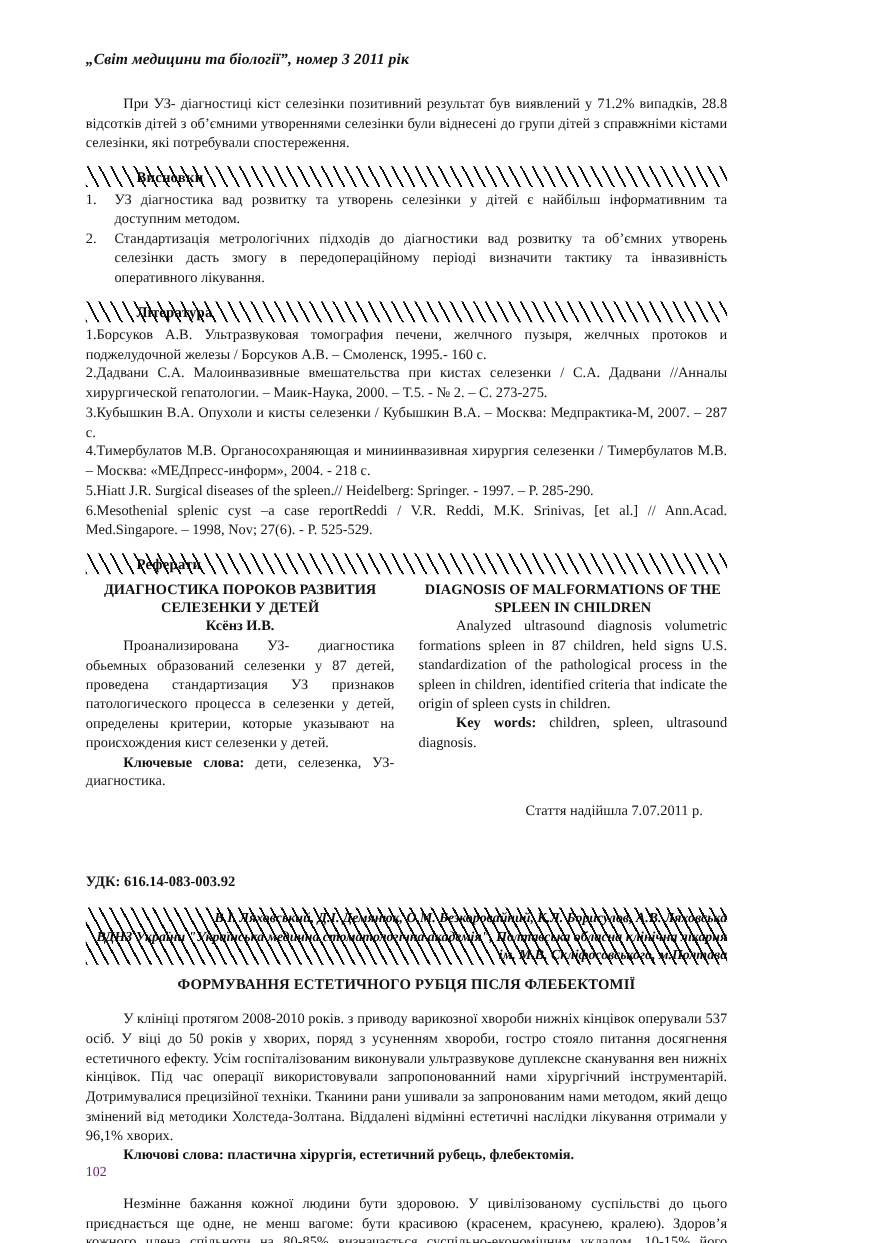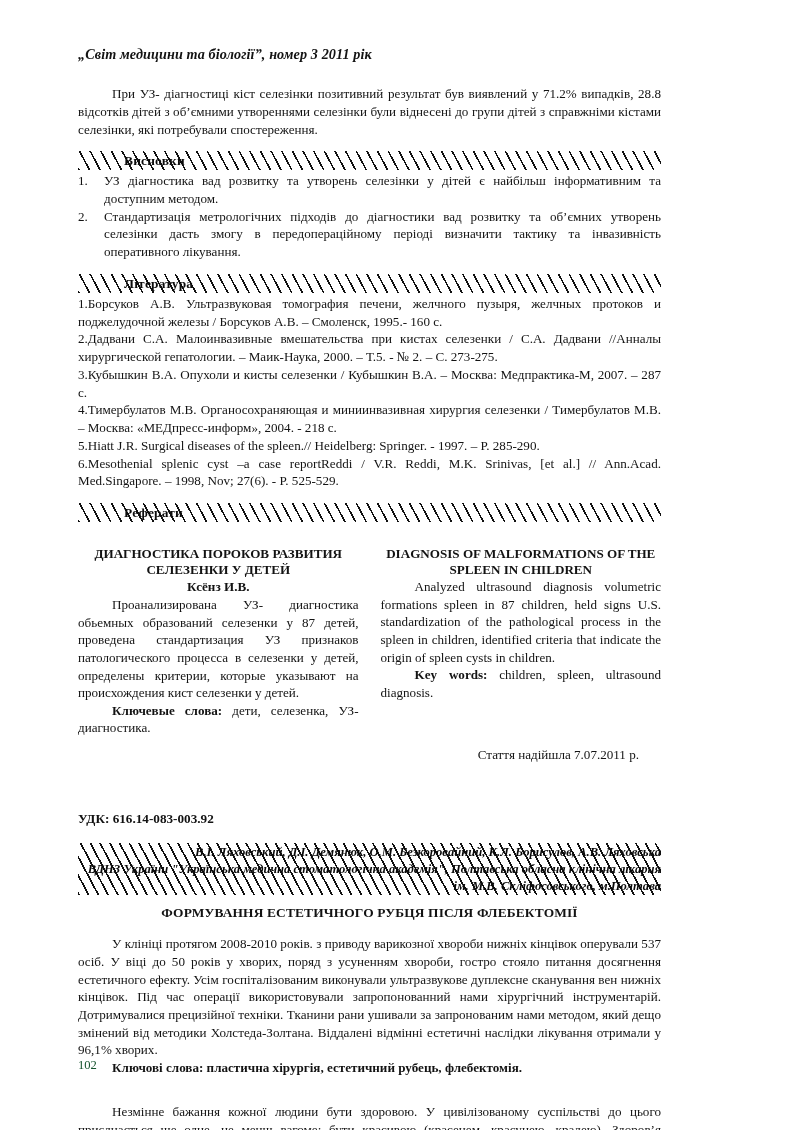--- a/index.html
+++ b/index.html
@@ -105,21 +105,21 @@
     font-size: 13.1px;
     line-height: 1.355;
     text-align: justify;
     text-indent: 0;
   }
 
   
   .abstracts {
     display: flex;
     gap: 22px;
-    margin-top: 24px;
+    margin-top: 6px;
   }
   .abs-col {
     flex: 1 1 0;
     min-width: 0;
   }
   .abs-title {
     text-align: center;
     font-weight: bold;
     font-size: 13.1px;
     line-height: 1.23;
@@ -176,21 +176,21 @@
     font-weight: bold;
   }
   .spacer-lg { height: 26px; }
 
   
   .page-number {
     position: absolute;
     left: 78px;
     top: 1058px;
     font-size: 12.6px;
-    color: #14532d;
+    color: #701a75;
   }
 </style>
 </head>
 <body>
 
 <div class="page">
 
   <div class="running-head">„Світ медицини та біологіїˮ, номер 3 2011 рік</div>
 
   <p class="body">При УЗ- діагностиці кіст селезінки позитивний результат був виявлений у 71.2% випадків, 28.8 відсотків дітей з об’ємними утвореннями селезінки були віднесені до групи дітей з справжніми кістами селезінки, які потребували спостереження.</p>

